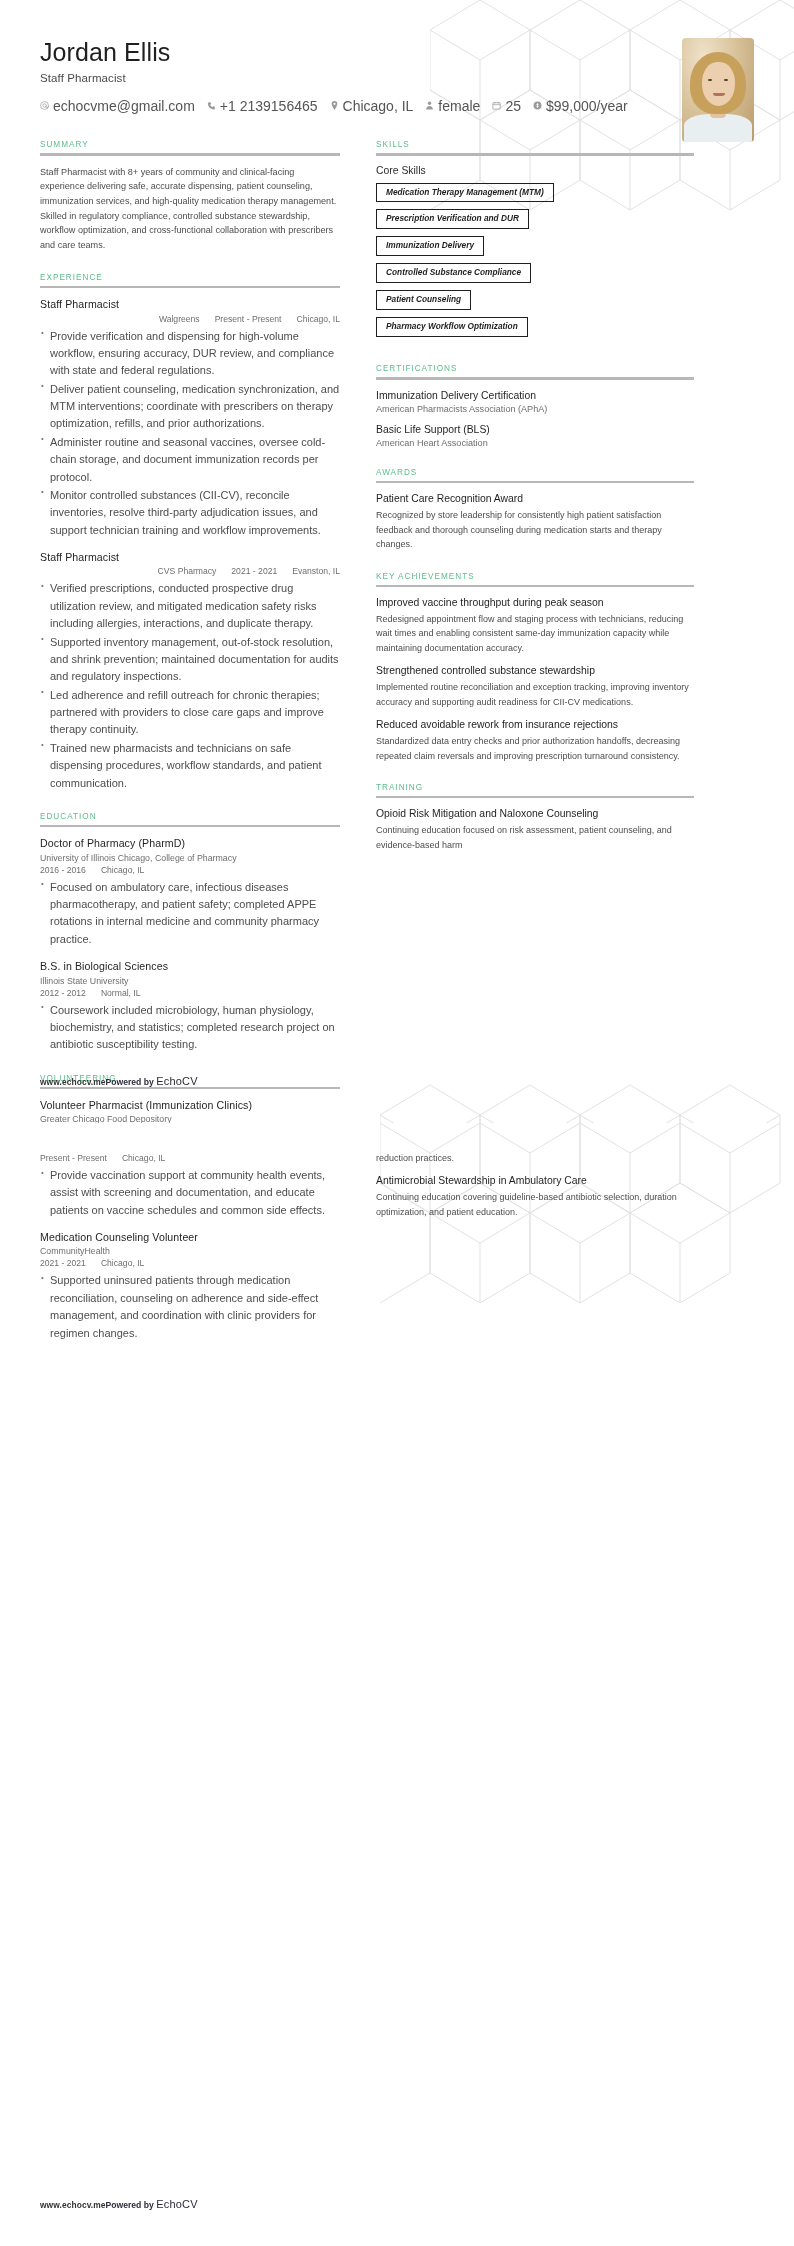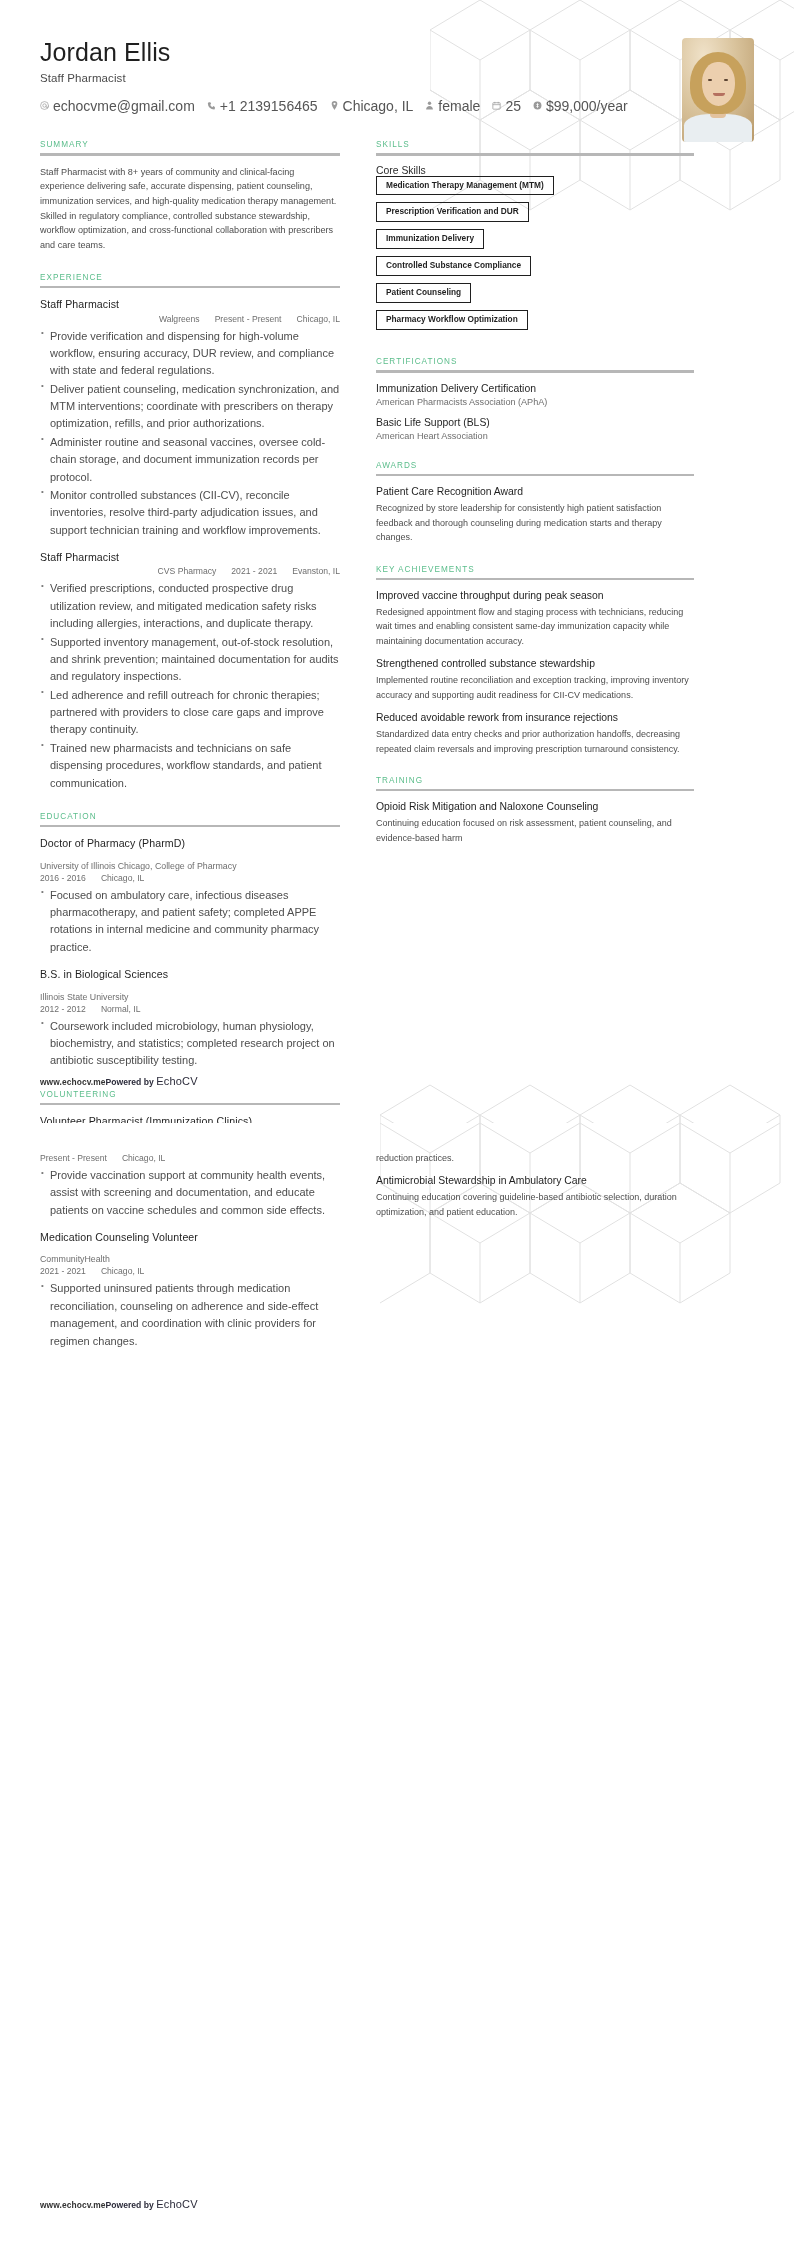--- a/index.html
+++ b/index.html
@@ -188,21 +188,21 @@
     font-size: 8.6px;
     color: #6e6e6e;
     justify-content: flex-end;
   }
   .entry-meta .org  { margin-right: 15px; }
   .entry-meta .date { margin-right: 15px; }
   .entry-meta .loc  { }
   .entry-sub {
     font-size: 8.8px;
     color: #6e6e6e;
-    margin-top: 10px;
+    margin-top: 2px;
   }
   .entry-date-line {
     font-size: 8.6px;
     color: #6e6e6e;
     margin-top: 2px;
     display: flex;
     gap: 15px;
   }
 
   ul.bullets {
@@ -223,30 +223,32 @@
     left: 1px;
     top: -0.5px;
     color: #7a7a7a;
     font-size: 8px;
   }
 
   
   .skill-group-name {
     font-size: 10.4px;
     color: #2b2b2b;
+    margin-bottom: 7px;
   }
   .skill-chip {
     display: inline-block;
     border: 1.1px solid #1f1f1f;
     padding: 4px 9px 4px 9px;
     font-size: 8.3px;
     font-weight: bold;
     color: #1f1f1f;
     margin-bottom: 7px;
     line-height: 1.2;
+    font-style: italic;
   }
   .skill-list { display: flex; flex-direction: column; align-items: flex-start; }
 
   
   .ritem { margin-bottom: 9px; }
   .ritem-title {
     font-size: 10.4px;
     color: #1f1f1f;
     line-height: 1.35;
   }

